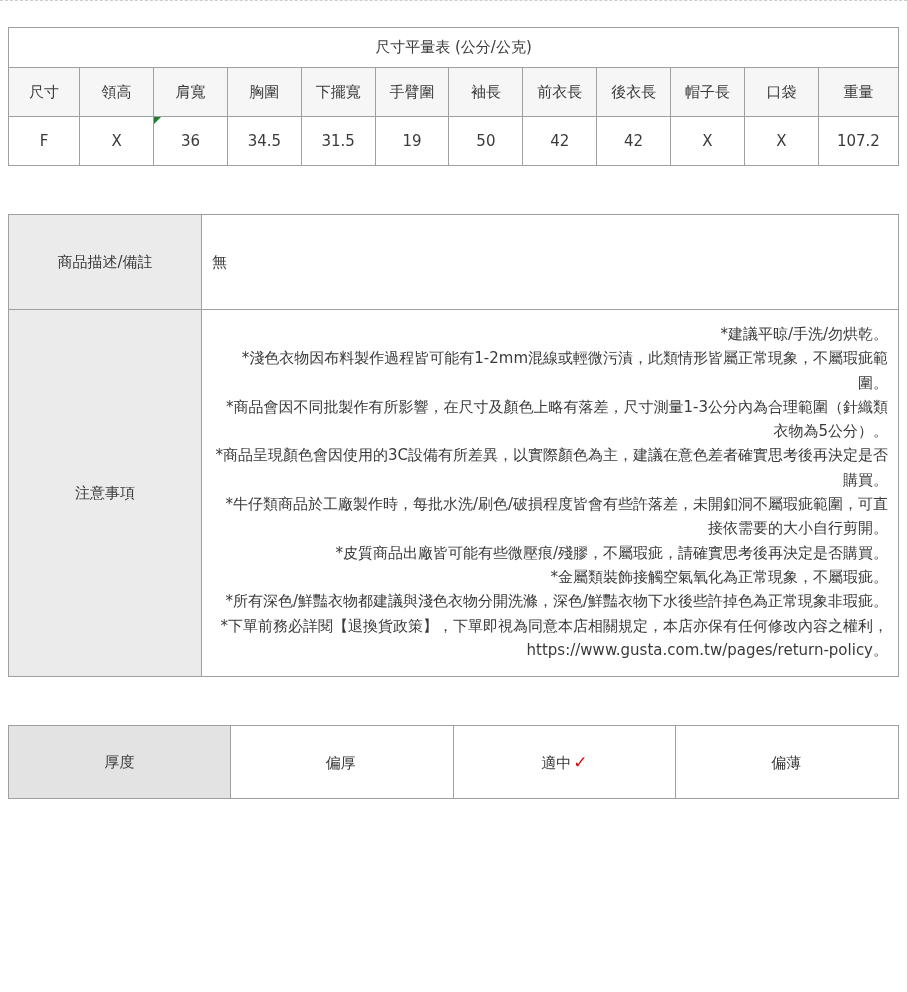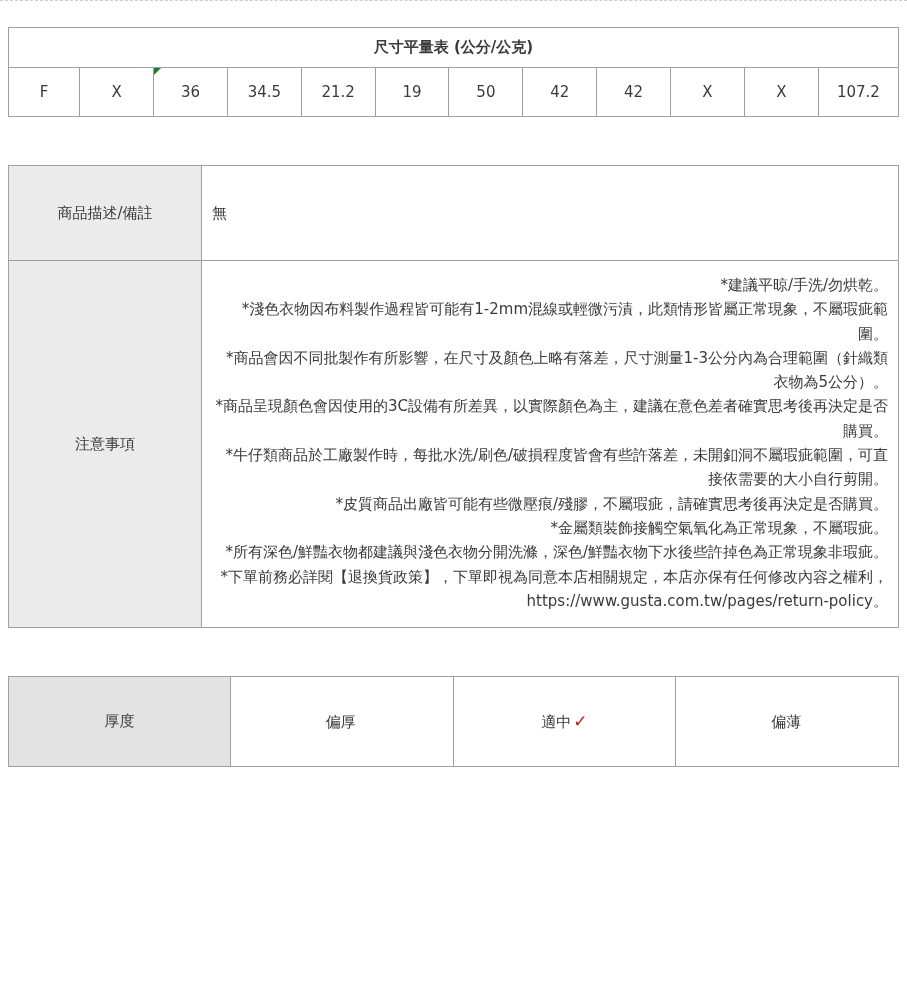--- a/index.html
+++ b/index.html
@@ -22,21 +22,21 @@
   td {
     border: 1px solid #a0a0a0;
     text-align: center;
     vertical-align: middle;
     font-size: 15px;
     color: #3a3a3a;
   }
 
   
   .size-table { margin-top: 26px; }
-  .size-table .title-cell { height: 40px; font-size: 15px; background: #ffffff; font-weight: bold; }
+  .size-table .title-cell { height: 40px; font-size: 15px; background: #ffffff; }
   .size-table .head td { height: 49px; background: #f6f6f6; }
   .size-table .vals td { height: 49px; background: #ffffff; position: relative; }
   .size-table col.c-first { width: 8%; }
   .size-table col.c-last { width: 9%; }
   .marker {
     position: absolute;
     top: 0; left: 0;
     width: 0; height: 0;
     border-top: 7px solid #1e7e34;
     border-right: 7px solid transparent;
@@ -61,21 +61,21 @@
     padding: 12px 10px 14px 10px;
     line-height: 1.62;
     white-space: pre-line;
     background: #ffffff;
     font-size: 15px;
   }
 
   
   .attr-table { margin-top: 48px; }
   .attr-table col.c-label { width: 222px; }
-  .attr-table td { height: 90px; background: #ffffff; }
+  .attr-table td { height: 73px; background: #ffffff; }
   .attr-table .label-cell { background: #e3e3e3; }
   .check {
     color: #cc1111;
     font-weight: bold;
     font-size: 17px;
     margin-left: 2px;
   }
 </style>
 </head>
 <body>
@@ -94,29 +94,43 @@
         <col>
         <col>
         <col>
         <col>
         <col class="c-last">
     </colgroup>
     <tbody>
       <tr>
         <td class="title-cell" colspan="12">尺寸平量表 (公分/公克)</td>
       </tr>
+      <tr class="head">
+        <td>尺寸</td>
+        <td>領高</td>
+        <td>肩寬</td>
+        <td>胸圍</td>
+        <td>下擺寬</td>
+        <td>手臂圍</td>
+        <td>袖長</td>
+        <td>前衣長</td>
+        <td>後衣長</td>
+        <td>帽子長</td>
+        <td>口袋</td>
+        <td>重量</td>
+      </tr>
       <tr class="vals">
         <td>F</td>
         <td>X</td>
         <td>
           <span class="marker"></span>
           <span>36</span>
         </td>
         <td>34.5</td>
-        <td>21.2</td>
+        <td>31.5</td>
         <td>19</td>
         <td>50</td>
         <td>42</td>
         <td>42</td>
         <td>X</td>
         <td>X</td>
         <td>107.2</td>
       </tr>
     </tbody>
   </table>

